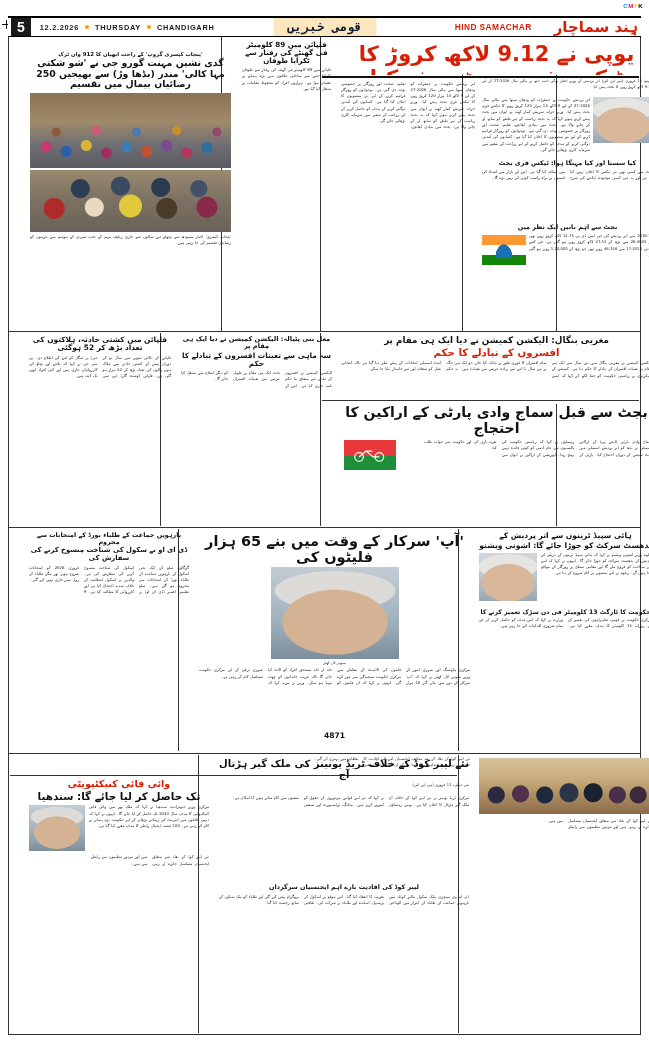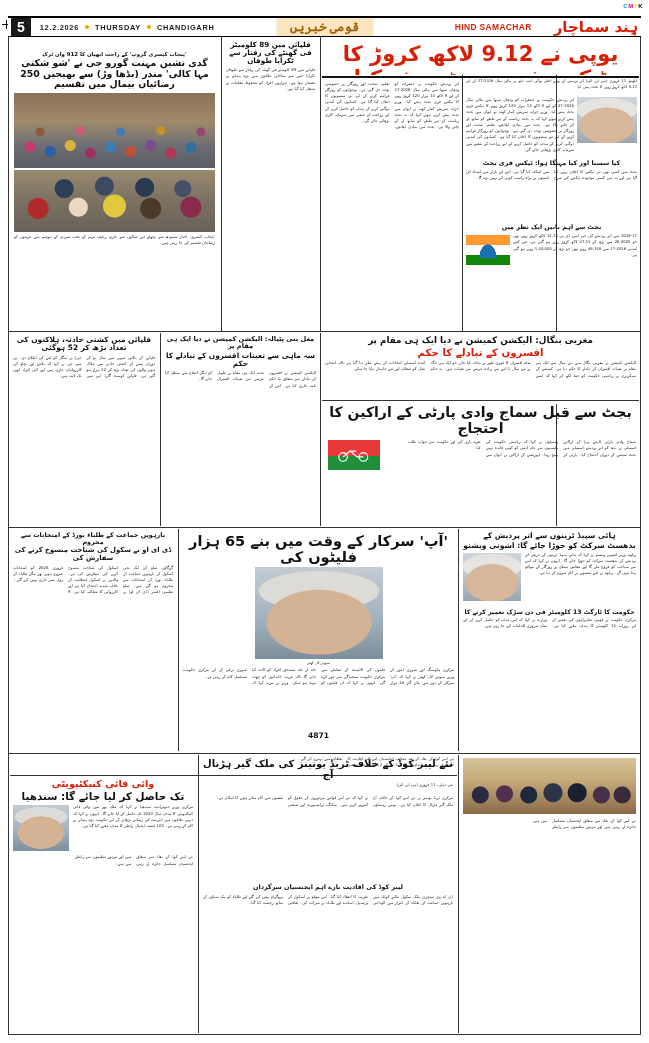--- a/index.html
+++ b/index.html
@@ -75,26 +75,26 @@
     display: inline-block;
     width: 4px; height: 4px;
     border-radius: 50%;
     background: #f0a202;
   }
   .kaumi {
     position: absolute;
     left: 50%;
     transform: translateX(-50%);
     background: #fbe6c0;
-    color: #a16207;
+    color: #0f172a;
     font-size: 12.5px;
     font-weight: bold;
     padding: 1px 14px;
     direction: rtl;
-    font-family: Liberation Serif, serif;
+    font-family: Liberation Mono, monospace;
     white-space: nowrap;
   }
   .brand-wrap {
     margin-left: auto;
     display: flex;
     align-items: center;
     gap: 22px;
     padding-right: 3px;
   }
   .brand-en {
@@ -107,21 +107,21 @@
   .brand-ur {
     color: #d81e05;
     font-size: 15px;
     font-weight: bold;
     direction: rtl;
     white-space: nowrap;
     line-height: 1;
   }
 
   
-  .box { position: absolute; overflow: hidden; }
+  .box { position: absolute; overflow: hidden; margin-left: 16px; }
   .rule-v { position: absolute; width: 1px; background: #333; }
   .rule-h { position: absolute; height: 1px; background: #333; }
   .rule-h.thick { height: 2px; background: #111; }
 
   
   .hl {
     direction: rtl;
     text-align: center;
     font-weight: bold;
     line-height: 1.12;

